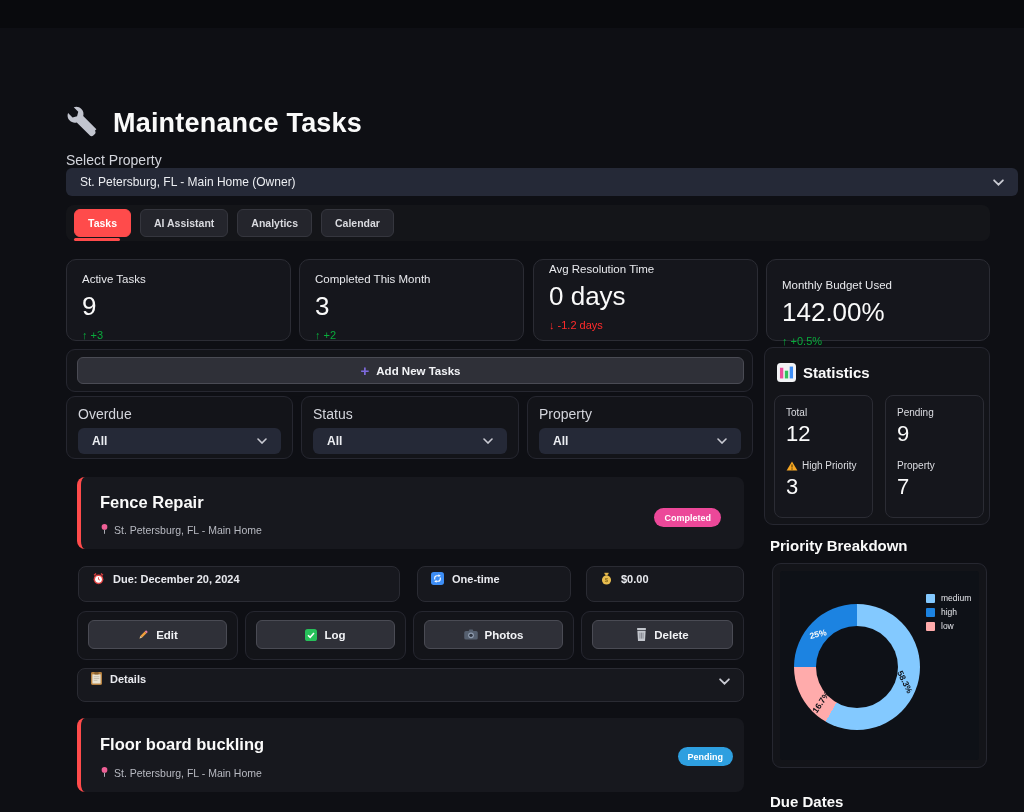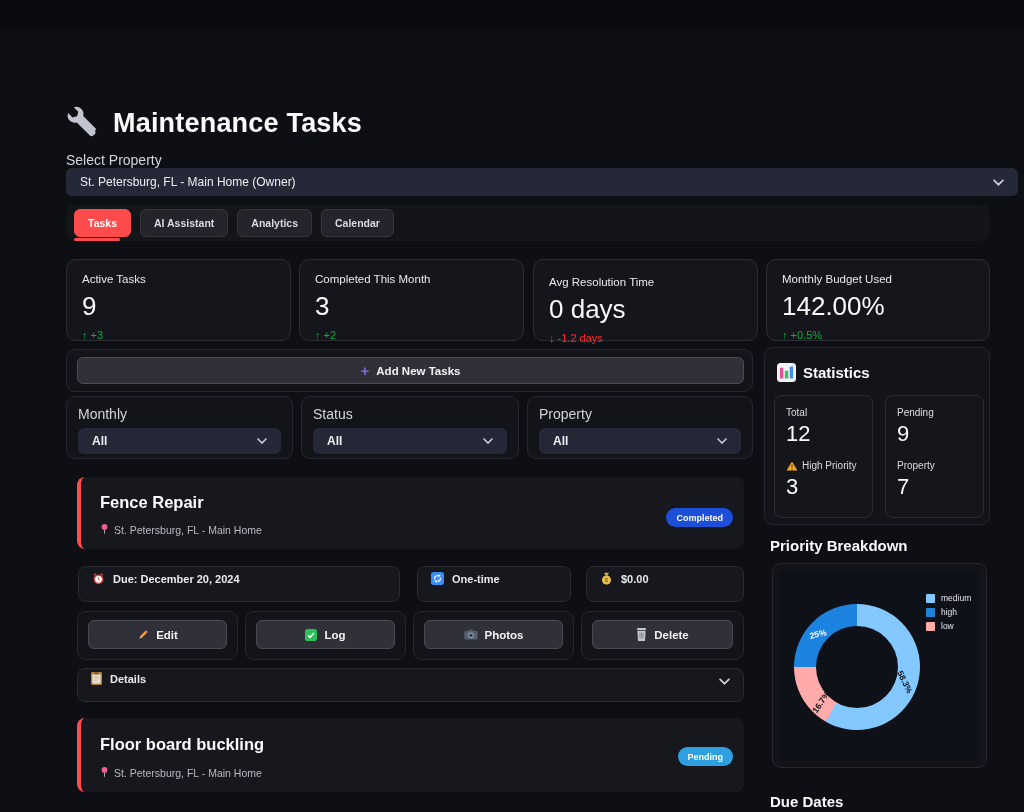--- a/index.html
+++ b/index.html
@@ -84,45 +84,45 @@
     </div>
   </div>
   <div class="abs card" style="left:299px;top:259px;width:225px;height:82px;padding:13px 15px;">
     <div class="metric-label">Completed This Month</div>
     <div class="metric-value">3</div>
     <div class="metric-delta" style="color: rgb(9, 171, 59);">
       <span>↑</span>
       <span>+2</span>
     </div>
   </div>
-  <div class="abs card" style="left:533px;top:259px;width:225px;height:82px;padding:16px 15px;">
+  <div class="abs card" style="left:533px;top:259px;width:225px;height:82px;padding:3px 15px;">
     <div class="metric-label">Avg Resolution Time</div>
     <div class="metric-value">0 days</div>
     <div class="metric-delta" style="color: rgb(255, 43, 43);">
       <span>↓</span>
       <span>-1.2 days</span>
     </div>
   </div>
-  <div class="abs card" style="left:766px;top:259px;width:224px;height:82px;padding:13px 15px;">
+  <div class="abs card" style="left:766px;top:259px;width:224px;height:82px;padding:19px 15px;">
     <div class="metric-label">Monthly Budget Used</div>
     <div class="metric-value">142.00%</div>
     <div class="metric-delta" style="color: rgb(9, 171, 59);">
       <span>↑</span>
       <span>+0.5%</span>
     </div>
   </div>
 
   <div class="abs wrap" style="left:66px;top:349px;width:687px;height:43px;"></div>
   <div class="abs btn" style="left:77px;top:357px;width:667px;height:27px;">
     <span class="plus">+</span>
     <span>Add New Tasks</span>
   </div>
 
   <div class="abs wrap" style="left:66px;top:396px;width:227px;height:63px;padding:9px 11px;">
-    <div class="small-label">Monthly</div>
+    <div class="small-label">Overdue</div>
     <div class="select" style="height:26px;margin-top:6px;font-weight:600;">
       <span>All</span>
       <span class="chev">
           <svg width="10" height="6" viewBox="0 0 10 6">
             <path d="M1 1l4 4 4-4" stroke="#c9cad2" stroke-width="1.6" fill="none" stroke-linecap="round"></path>
           </svg>
         </span>
     </div>
   </div>
   <div class="abs wrap" style="left:301px;top:396px;width:218px;height:63px;padding:9px 11px;">
@@ -152,21 +152,21 @@
     <div class="task-title" style="position:absolute;left:19px;top:16px;">Fence Repair</div>
     <div class="task-loc" style="position:absolute;left:19px;top:46px;">
       <span class="ico">
           <svg width="9" height="13" viewBox="0 0 12 16">
             <circle cx="6" cy="4.5" r="3.8" fill="#ef5f96"></circle>
             <rect x="5.4" y="8" width="1.2" height="6" rx="0.6" fill="#b9bbc3"></rect>
           </svg>
         </span>
       <span>St. Petersburg, FL - Main Home</span>
     </div>
-    <span class="badge" style="position: absolute; right: 11px; top: 31px; background: #1d4ed8;">Completed</span>
+    <span class="badge" style="position: absolute; right: 23px; top: 31px; background: #ec4899;">Completed</span>
   </div>
 
   <div class="abs info-box" style="left:78px;top:566px;width:322px;height:36px;">
     <span class="ico">
       <svg width="13" height="13" viewBox="0 0 16 16">
           <path d="M2.5 4 5 1.8M13.5 4 11 1.8" stroke="#e04040" stroke-width="1.6"></path>
           <circle cx="8" cy="9" r="6" fill="#e04040"></circle>
           <circle cx="8" cy="9" r="4.2" fill="#fff"></circle>
           <path d="M8 6.5V9l1.8 1" stroke="#e04040" stroke-width="1.1" fill="none"></path>
         </svg>

